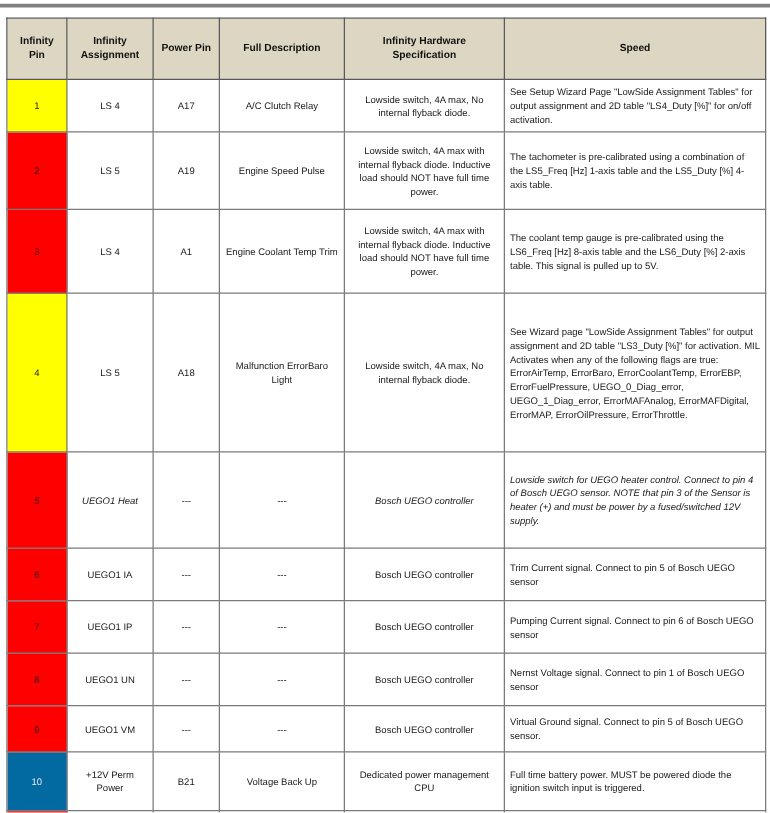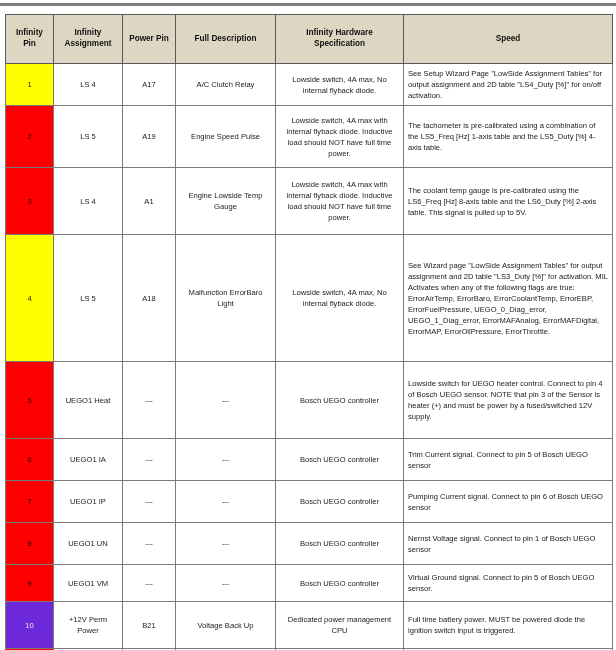--- a/index.html
+++ b/index.html
@@ -79,28 +79,28 @@
 
   
   td.pin {
     text-align: center;
     font-size: 7.6px;
     font-weight: normal;
     padding: 0;
   }
   td.pin.yellow { background: #ffff00; color: #2b2b00; }
   td.pin.red    { background: #ff0000; color: #2b0000; }
-  td.pin.dark   { background: #6d28d9; color: #e8e8e8; }
+  td.pin.dark   { background: #0369a1; color: #e8e8e8; }
 
   
   tr.r1  td { height: 35px; }
   tr.r2  td { height: 55px; }
   tr.r3  td { height: 60px; }
   tr.r4  td { height: 120px; }
-  tr.r5  td { height: 70px; }
+  tr.r5  td { height: 70px; font-style: italic; }
   tr.r6  td { height: 35px; }
   tr.r7  td { height: 35px; }
   tr.r8  td { height: 35px; }
   tr.r9  td { height: 30px; }
   tr.r10 td { height: 40px; }
   tr.r11 td { height: 40px; }
 </style>
 </head>
 <body>
 
@@ -142,21 +142,21 @@
             <td class="c-center">LS 5</td>
             <td class="c-center">A19</td>
             <td class="c-center">Engine Speed Pulse</td>
             <td class="c-center">Lowside switch, 4A max with internal flyback diode. Inductive load should NOT have full time power.</td>
             <td class="c-left">The tachometer is pre-calibrated using a combination of the LS5_Freq [Hz] 1-axis table and the LS5_Duty [%] 4-axis table.</td>
           </tr>
           <tr class="r3">
             <td class="pin red">3</td>
             <td class="c-center">LS 4</td>
             <td class="c-center">A1</td>
-            <td class="c-center">Engine Lowside Temp Gauge</td>
+            <td class="c-center">Engine Coolant Temp Trim</td>
             <td class="c-center">Lowside switch, 4A max with internal flyback diode. Inductive load should NOT have full time power.</td>
             <td class="c-left">The coolant temp gauge is pre-calibrated using the LS6_Freq [Hz] 8-axis table and the LS6_Duty [%] 2-axis table. This signal is pulled up to 5V.</td>
           </tr>
           <tr class="r4">
             <td class="pin yellow">4</td>
             <td class="c-center">LS 5</td>
             <td class="c-center">A18</td>
             <td class="c-center">Malfunction ErrorBaro Light</td>
             <td class="c-center">Lowside switch, 4A max, No internal flyback diode.</td>
             <td class="c-left">See Wizard page "LowSide Assignment Tables" for output assignment and 2D table "LS3_Duty [%]" for activation. MIL Activates when any of the following flags are true: ErrorAirTemp, ErrorBaro, ErrorCoolantTemp, ErrorEBP, ErrorFuelPressure, UEGO_0_Diag_error, UEGO_1_Diag_error, ErrorMAFAnalog, ErrorMAFDigital, ErrorMAP, ErrorOilPressure, ErrorThrottle.</td>

